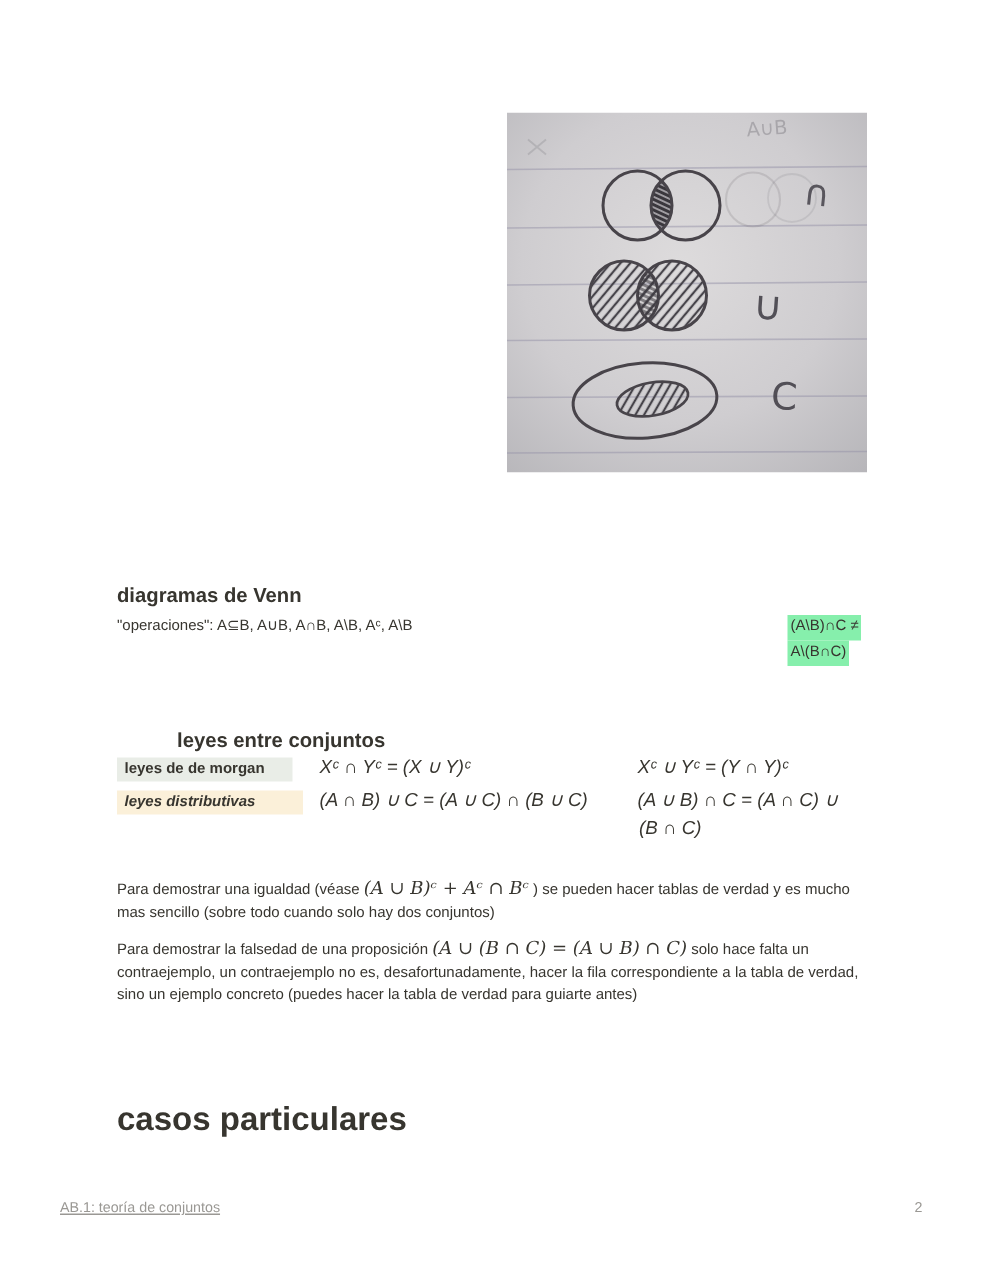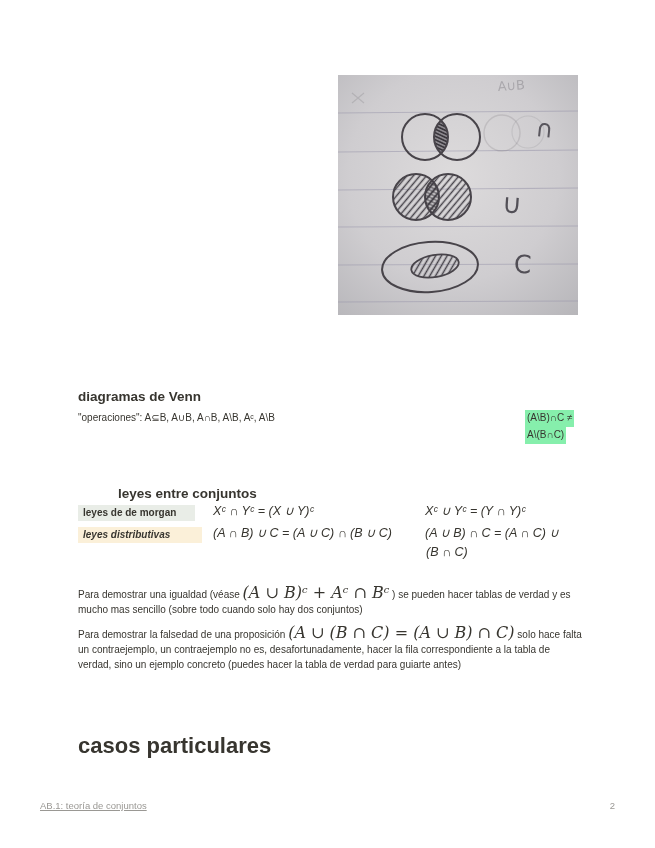--- a/index.html
+++ b/index.html
@@ -30,21 +30,21 @@
   #f-dm-left  { left:213px; top:503px; }
   #f-dm-right { left:425px; top:503px; }
   #f-di-left  { left:213px; top:525px; }
   #f-di-right1{ left:425px; top:525px; }
   #f-di-right2{ left:426px; top:545px; }
   .body-text { font-size:10px; line-height:15px; width:505px; color:#37352f; }
   #para1 { left:78px; top:585px; }
   #para2 { left:78px; top:625px; }
   .imath {
     font-family:"DejaVu Serif","DejaVu Sans",serif;
-    font-style:italic; font-size:16px;
+    font-style:italic; font-size:12px;
   }
   .bold { font-weight:400; }
   #h-casos { left:78px; top:733px; font-size:22px; font-weight:700; }
   .footer-text { font-size:9.5px; color:#9a9894; }
   #footer-left { left:40px; top:800px;text-decoration:underline; }
   #footer-page { right:40px; top:800px; }
 </style>
 </head>
 <body>
 

